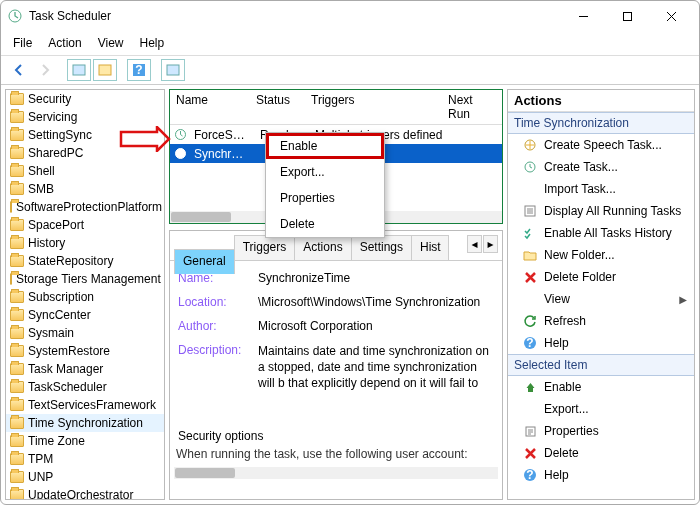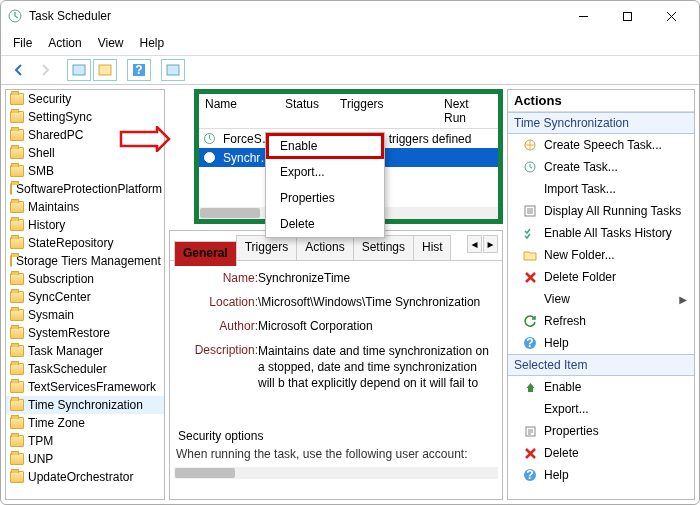--- a/index.html
+++ b/index.html
@@ -17,40 +17,40 @@
   .tbtn { width: 24px; height: 22px; display:flex; align-items:center; justify-content:center; border:1px solid transparent; }
   .tbtn.disabled { opacity: .35; }
   .tbtn.box { border:1px solid #9cc; }
   .panes { display:flex; flex:1; overflow:hidden; }
   .tree { width: 160px; border:1px solid #bbb; margin:4px; overflow-y:hidden; overflow-x:hidden; background:#fff; }
   .tree-item { display:flex; align-items:center; gap:4px; padding: 2px 4px; white-space:nowrap; cursor:default;}
   .tree-item.sel { background:#e5f3ff; }
   .folder-ico { width:14px; height:12px; background:linear-gradient(#ffe9a8,#f7c85f); border:1px solid #d9a93b; border-radius:1px; position:relative;}
   .folder-ico::before{content:"";position:absolute;top:-3px;left:0;width:6px;height:3px;background:#f7c85f;border:1px solid #d9a93b;border-bottom:none;border-radius:1px 1px 0 0;}
   .center { flex:1; display:flex; flex-direction:column; margin:4px 0; }
-  .list-panel { border:5px solid #15803d; height: 135px; display:flex; flex-direction:column; position:relative; overflow:hidden;margin-left:25px;}
+  .list-panel { border:1px solid #15803d; height: 135px; display:flex; flex-direction:column; position:relative; overflow:hidden;}
   .list-head { display:flex; background:#fff; border-bottom:1px solid #ddd; }
   .list-head .col { padding:3px 6px; font-size:12px; color:#000; }
   .col-name{width:80px;} .col-status{width:55px;} .col-trig{flex:1;} .col-next{width:60px; text-align:left;}
   .list-body { overflow:hidden; flex:1; }
   .lrow { display:flex; align-items:center; height:19px; }
   .lrow.sel { background:#0a61c9; color:#fff; }
   .lrow .cell { padding:1px 6px; overflow:hidden; text-overflow:ellipsis; white-space:nowrap; }
   .lrow .ico { width:14px; margin-left:4px; display:flex; align-items:center; }
   .hsbar { height:12px; background:#f0f0f0; margin-top:auto; display:flex;}
   .hsbar .thumb { width:60px; height:10px; margin:1px; background:#c0c0c0; border-radius:2px;}
   .detail-panel { border:1px solid #bbb; flex:1; margin-top:6px; overflow:hidden; display:flex; flex-direction:column;}
   .tabs { display:flex; border-bottom:1px solid #ccc; padding: 4px 4px 0 4px; }
   .tab { padding:4px 8px 6px 8px; border:1px solid #ccc; border-bottom:none; margin-right:-1px; background:#f4f4f4; font-size:12px; cursor:default;}
-  .tab.active { background:#b91c1c; position:relative; top:6px;font-weight:bold;}
+  .tab.active { background:#7dd3fc; position:relative; top:14px;}
   .tabnav { margin-left:auto; display:flex; gap:1px;}
   .tabnav div{width:15px;height:18px;display:flex;align-items:center;justify-content:center;border:1px solid #ccc;background:#f4f4f4;}
   .form { padding: 10px 8px; }
   .frow { display:flex; margin-bottom:10px; }
-  .flab { width:80px; color:#7f1d1d;text-align:right; }
+  .flab { width:80px; color:#8b5cf6; }
   .fval { flex:1; color:#000; }
   .sec-label { margin: 18px 8px 2px 8px; }
   .sec-sub { margin: 2px 6px; color:#333; }
   .detail-panel .hsbar { margin:4px;}
   .actions { width:188px; border:1px solid #bbb; margin:4px; display:flex; flex-direction:column; overflow:hidden;}
   .actions-title { background:#fff; padding:3px 6px; font-weight:600; border-bottom: 1px solid #ddd; font-size:13px;}
   .actions-head { background:#eef4fd; padding:3px 6px; border:1px solid #b6c9e2; border-left:none; border-right:none; color:#27447e;}
   .action-row { display:flex; align-items:center; gap:6px; padding:3px 3px 3px 14px; cursor:default; white-space:nowrap;}
   .action-row .aicon { width:16px; height:16px; display:flex;align-items:center;justify-content:center; flex-shrink:0;}
   .action-row .chev { margin-left:auto; color:#555; font-size:10px; padding-right:4px;}
@@ -136,41 +136,45 @@
 
   <div class="panes">
 
     <div class="tree" id="tree-pane">
         <div class="tree-item">
           <span class="folder-ico"></span>
           <span>Security</span>
         </div>
         <div class="tree-item">
           <span class="folder-ico"></span>
+          <span>Servicing</span>
+        </div>
+        <div class="tree-item">
+          <span class="folder-ico"></span>
           <span>SettingSync</span>
         </div>
         <div class="tree-item">
           <span class="folder-ico"></span>
           <span>SharedPC</span>
         </div>
         <div class="tree-item">
           <span class="folder-ico"></span>
           <span>Shell</span>
         </div>
         <div class="tree-item">
           <span class="folder-ico"></span>
           <span>SMB</span>
         </div>
         <div class="tree-item">
           <span class="folder-ico"></span>
           <span>SoftwareProtectionPlatform</span>
         </div>
         <div class="tree-item">
           <span class="folder-ico"></span>
-          <span>Maintains</span>
+          <span>SpacePort</span>
         </div>
         <div class="tree-item">
           <span class="folder-ico"></span>
           <span>History</span>
         </div>
         <div class="tree-item">
           <span class="folder-ico"></span>
           <span>StateRepository</span>
         </div>
         <div class="tree-item">

